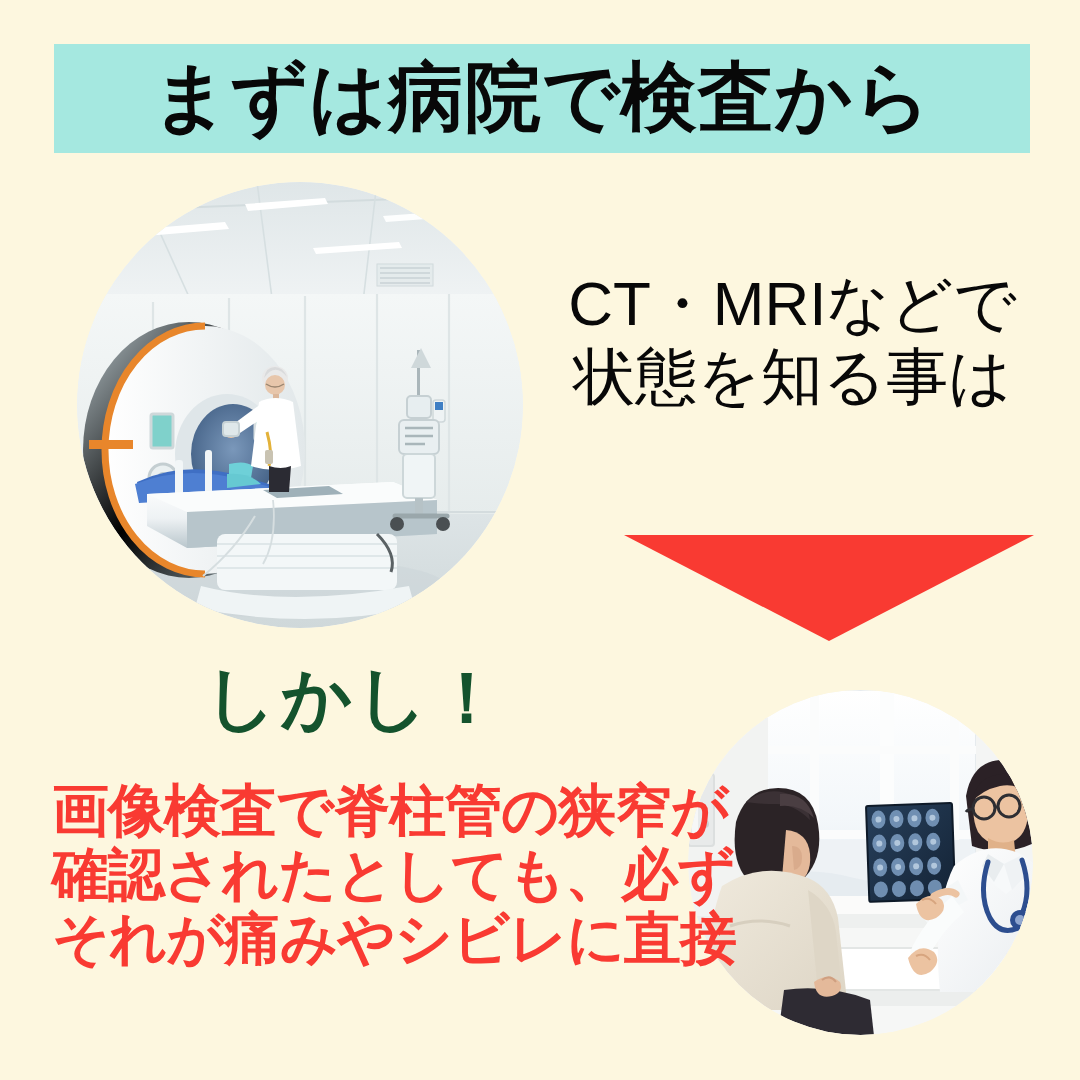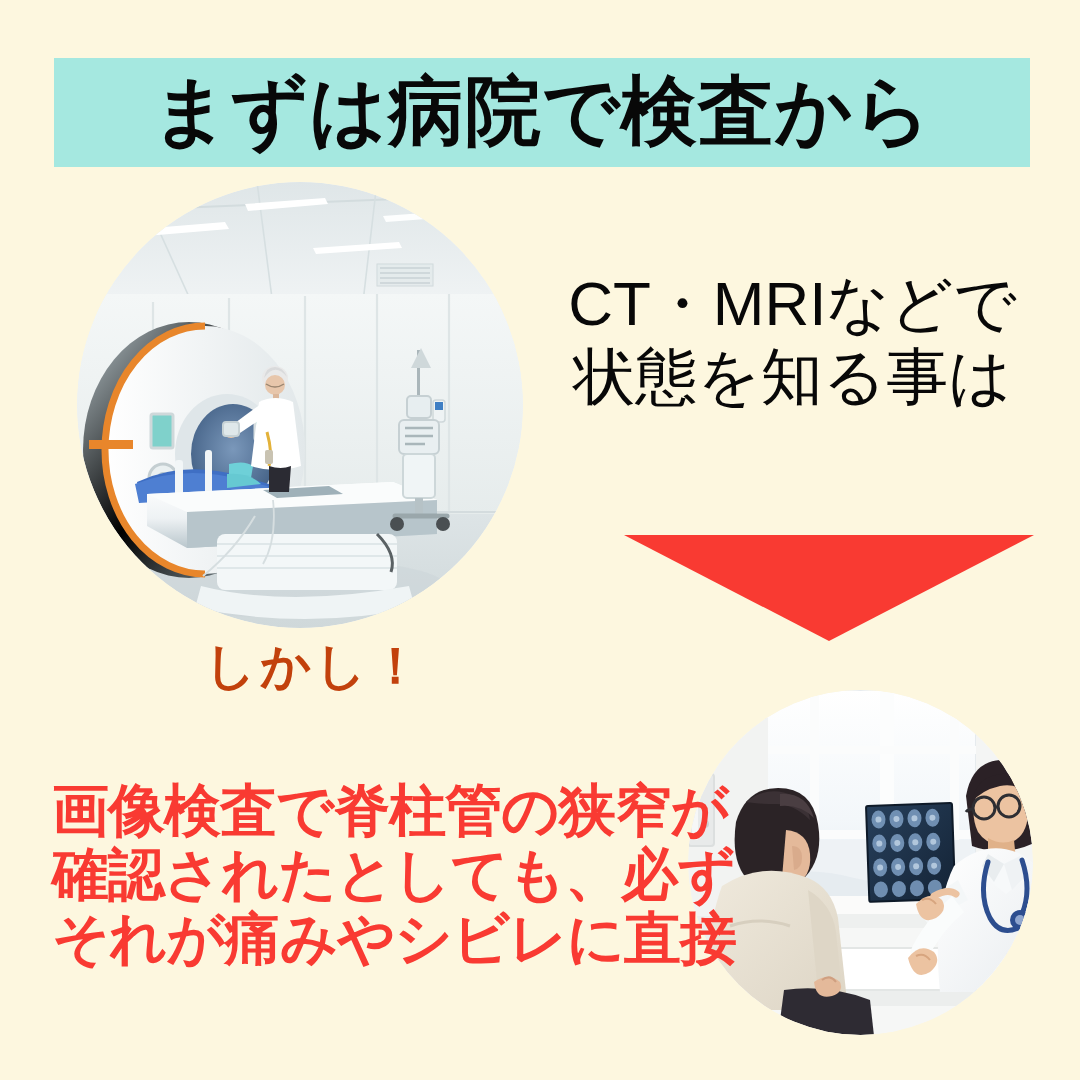--- a/index.html
+++ b/index.html
@@ -7,21 +7,21 @@
   body{
     width:1080px;height:1080px;
     background:#FDF7DF;
     font-family:"Liberation Sans","DejaVu Sans",sans-serif;
     overflow:hidden;
   }
   #canvas{position:relative;width:1080px;height:1080px;overflow:hidden;background:#FDF7DF;}
 
   
   .header-band{
-    position:absolute;left:54px;top:58px;width:976px;height:109px;
+    position:absolute;left:54px;top:44px;width:976px;height:109px;
     background:#A5E8E0;
     display:flex;align-items:center;justify-content:center;
   }
   .header-title{
     font-size:76px;font-weight:bold;color:#080808;
     letter-spacing:1px;line-height:1;
     white-space:nowrap;
     transform:translateY(-2px);
   }
 
@@ -43,22 +43,22 @@
   }
   .right-text div{white-space:nowrap;}
 
   
   .red-arrow{
     position:absolute;left:624px;top:535px;width:410px;height:106px;
   }
 
   
   .however{
-    position:absolute;left:205px;top:641px;
-    font-size:50px;font-weight:bold;color:#c2410c;
+    position:absolute;left:205px;top:663px;
+    font-size:70px;font-weight:bold;color:#14532d;
     letter-spacing:4px;line-height:1;
     white-space:nowrap;
   }
 
   
   .red-text{
     position:absolute;left:52px;top:779px;width:630px;
     font-size:57px;font-weight:bold;color:#F93A32;
     line-height:1.12;letter-spacing:-1px;
   }

